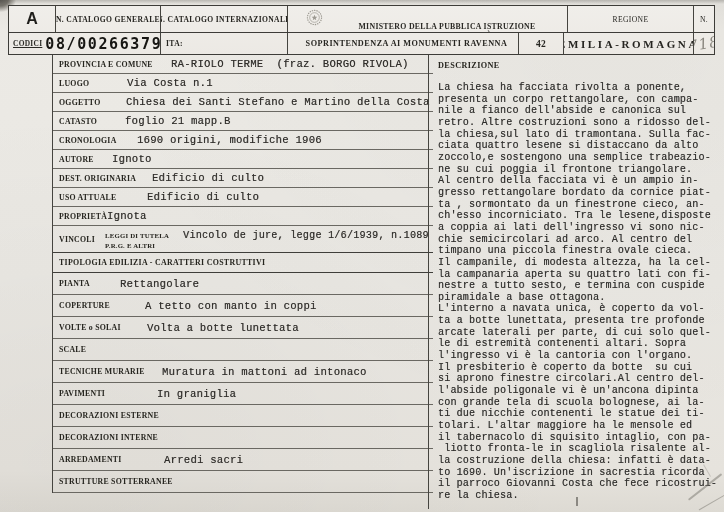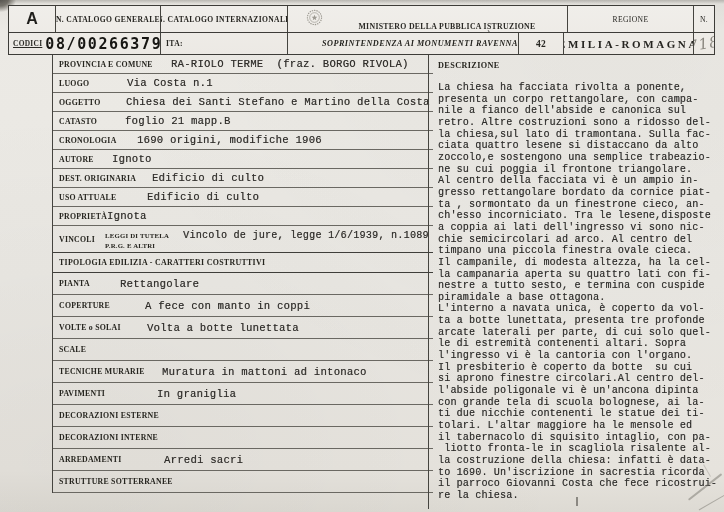--- a/index.html
+++ b/index.html
@@ -46,21 +46,21 @@
   .c-min .mintext{flex:1;text-align:center;font-size:7.8px;font-weight:bold;line-height:9.5px;color:#2a2925;letter-spacing:.3px;margin-top:24px;}
   .c-reg{width:126px;}
   .c-n{flex:1;}
   .emblem{margin-right:4px;flex:0 0 auto;opacity:.75;}
 
   .c-codici{width:152px;justify-content:flex-start;padding-left:4px;}
   .codici-lab{font-size:7.4px;font-weight:bold;color:#2a2925;margin-right:3px;letter-spacing:.3px;text-decoration:underline;}
   .codice-num{font-family:"DejaVu Sans Mono",monospace;font-size:15px;font-weight:bold;
     letter-spacing:1.6px;color:#171613;white-space:nowrap;}
   .c-ita{width:127px;justify-content:flex-start;padding-left:5px;}
-  .c-sopr{width:231px;justify-content:flex-end;padding-left:7px;font-style:italic;}
+  .c-sopr{width:231px;justify-content:center;padding-left:7px;}
   .c-sopr .hlabel{font-size:8.2px;letter-spacing:.5px;}
   .c-42{width:45px;align-items:center;}
   .c-42 .hlabel{font-size:9.5px;}
   .c-emr{width:130px;}
   .c-emr .hlabel{font-size:11px;letter-spacing:2.6px;}
   .c-hand{flex:1;position:relative;}
   .handwritten{
     font-family:"DejaVu Serif",serif;font-style:italic;font-size:15px;color:#8b8880;
     transform:rotate(-10deg);letter-spacing:1px;
   }
@@ -251,21 +251,21 @@
       <span class="flabel">TIPOLOGIA EDILIZIA - CARATTERI COSTRUTTIVI</span>
     </div>
 
     <div class="fields-bottom">
       <div class="frow">
         <span class="flabel">PIANTA</span>
         <span class="fvalue">Rettangolare</span>
       </div>
       <div class="frow">
         <span class="flabel">COPERTURE</span>
-        <span class="fvalue">A fece con manto in coppi</span>
+        <span class="fvalue">A tetto con manto in coppi</span>
       </div>
       <div class="frow">
         <span class="flabel">VOLTE o SOLAI</span>
         <span class="fvalue">Volta a botte lunettata</span>
       </div>
       <div class="frow">
         <span class="flabel">SCALE</span>
         <span class="fvalue"></span>
       </div>
       <div class="frow">

